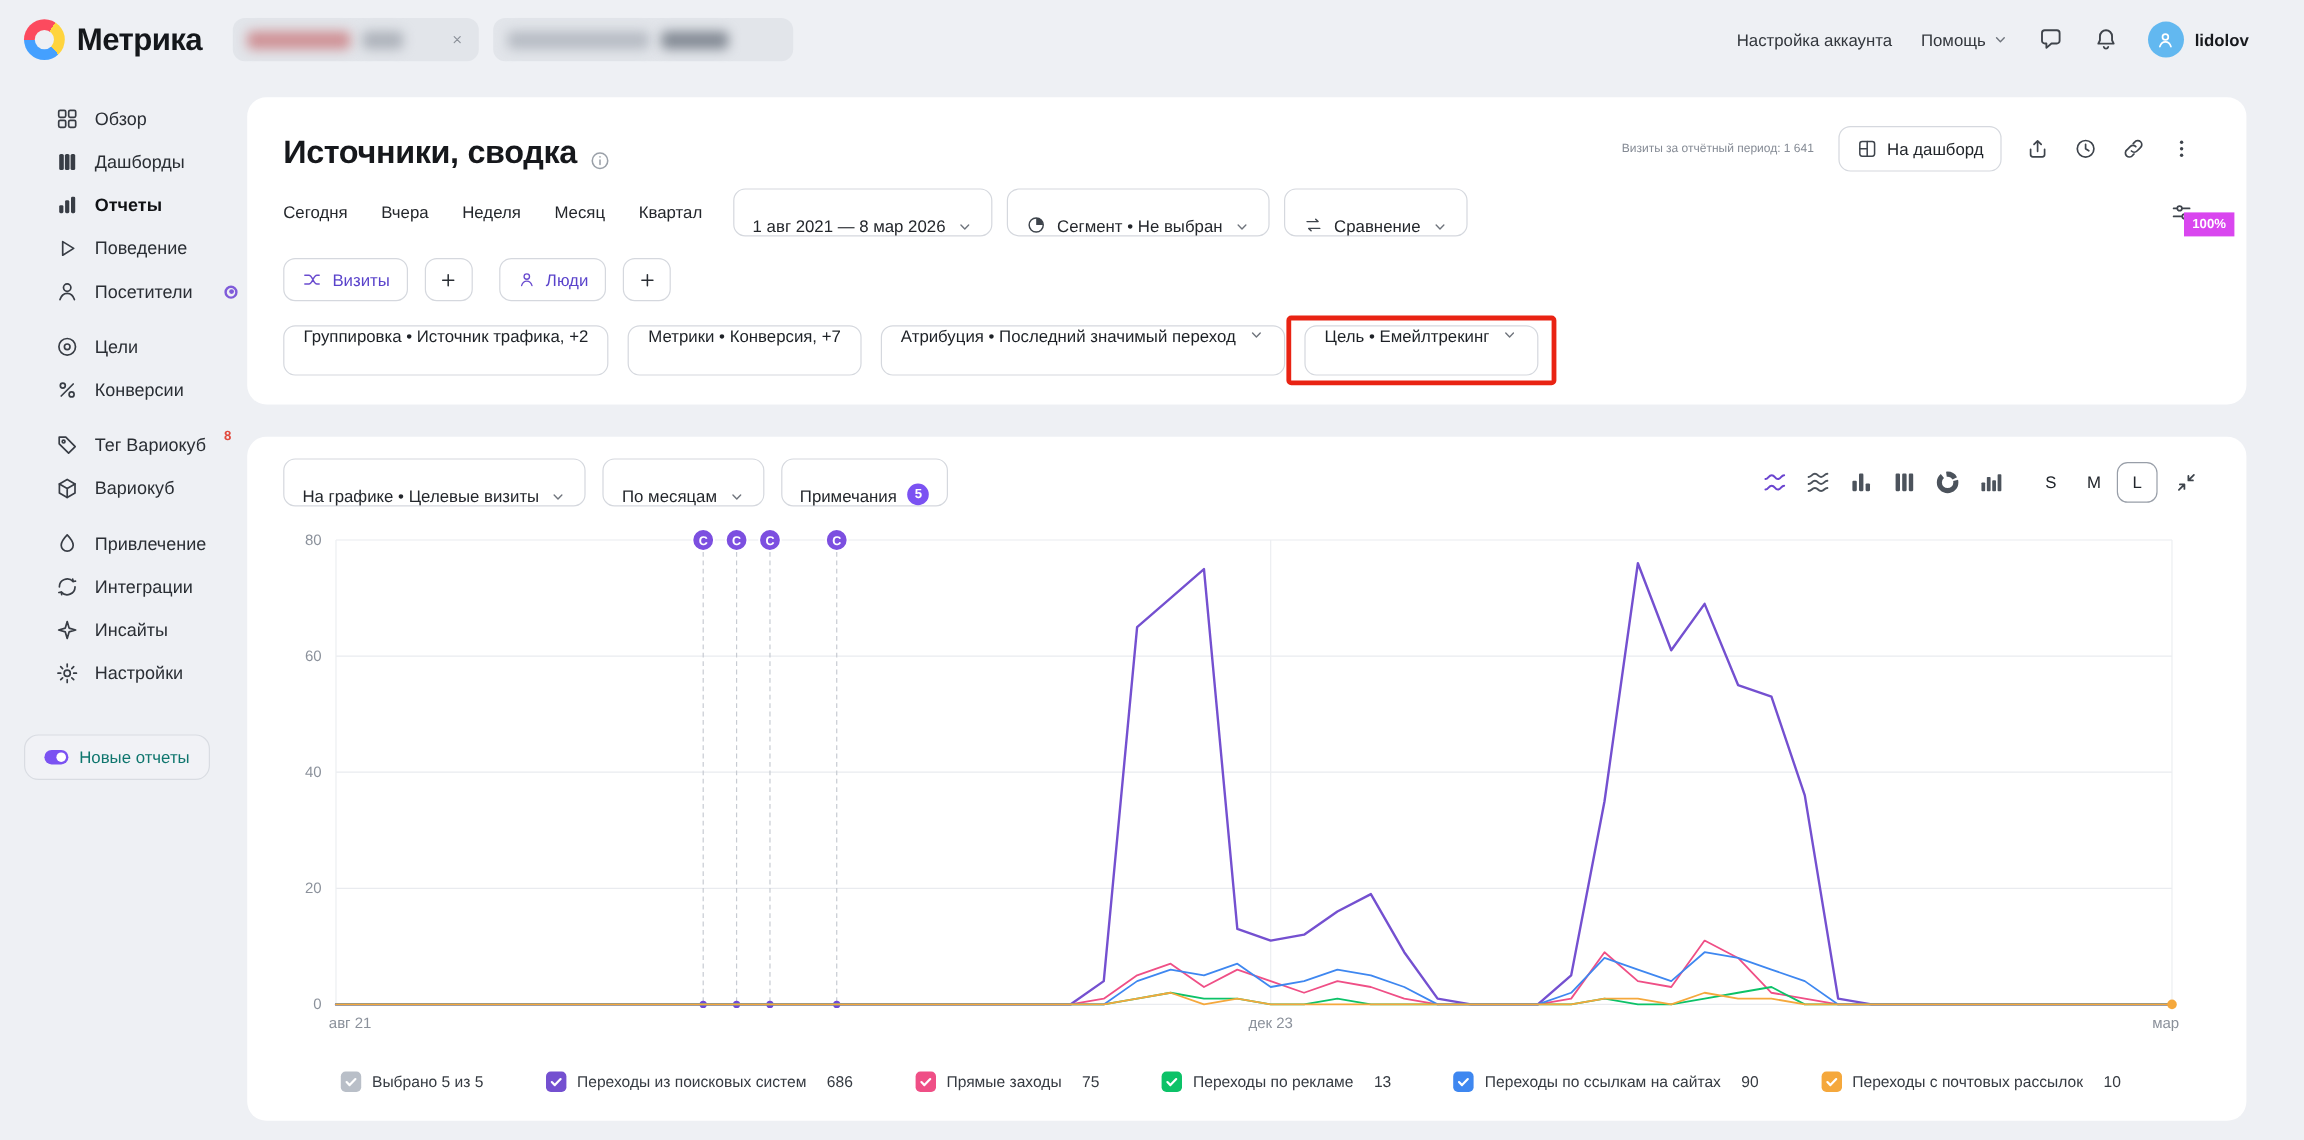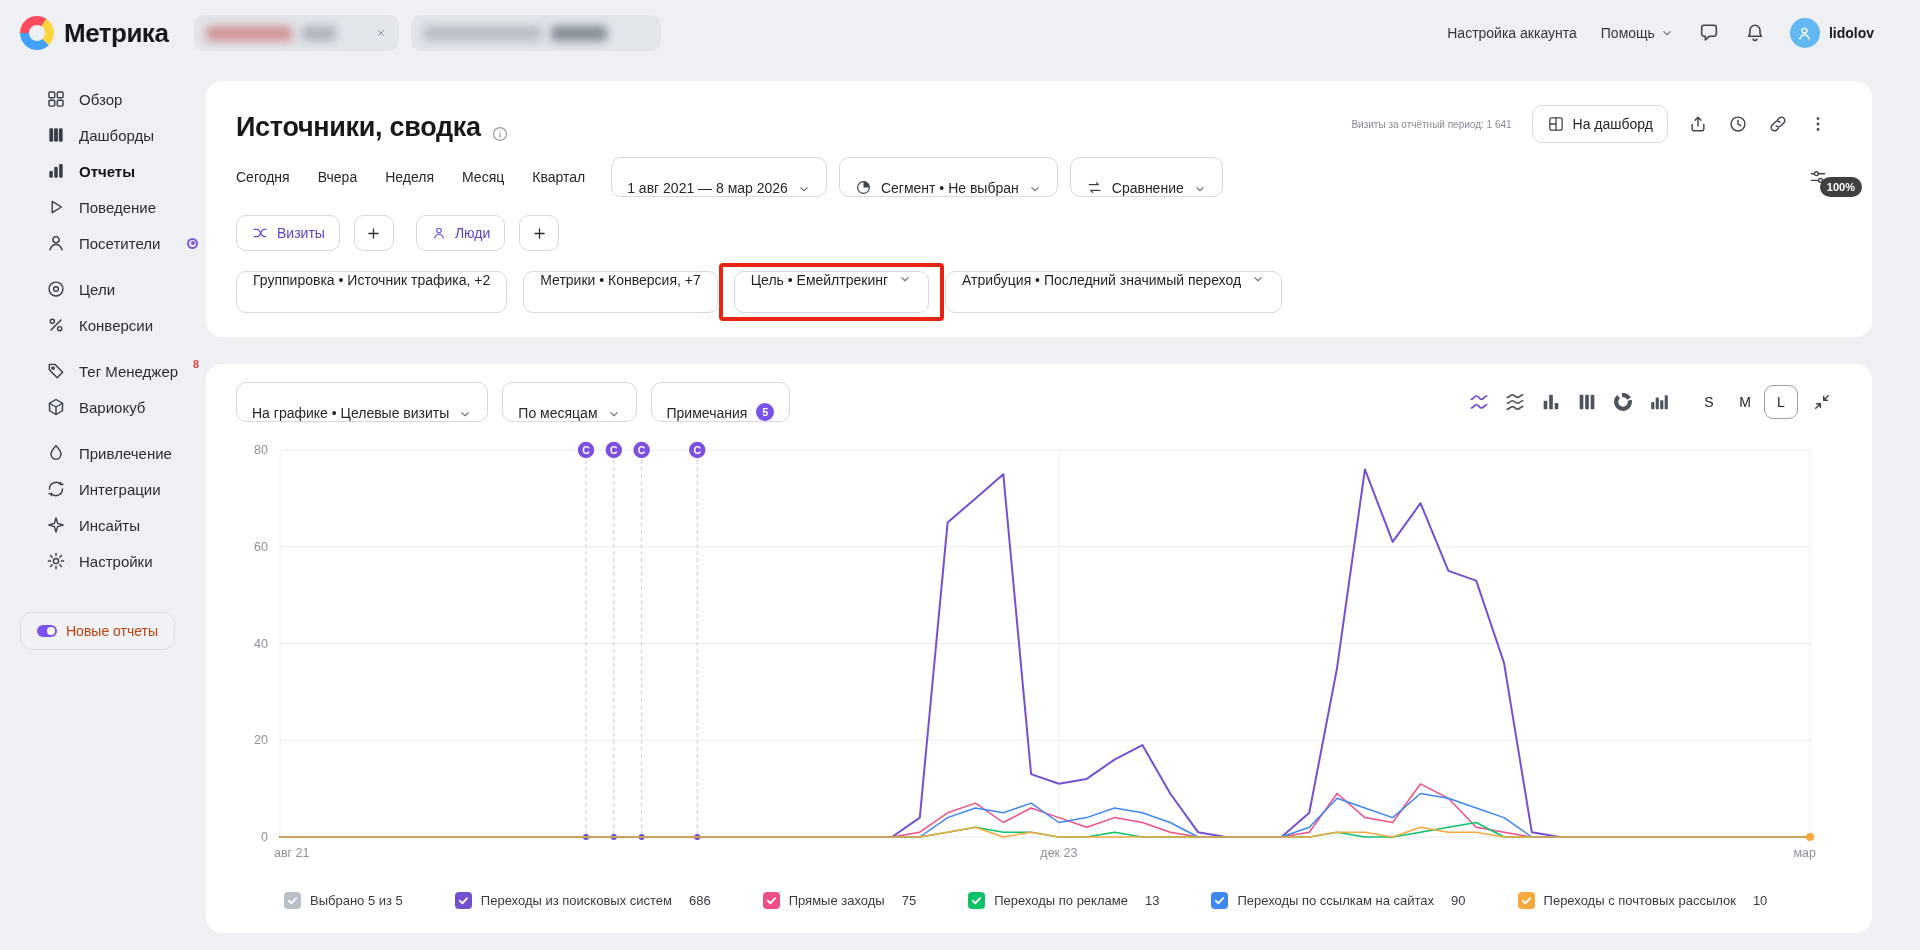--- a/index.html
+++ b/index.html
@@ -24,40 +24,40 @@
   .username{font-size:14px;font-weight:bold;color:#17191d}
   .chev{display:flex;color:#6f747c}
   .sidebar{position:fixed;left:0;top:66px;width:216px;bottom:0;padding-top:18px}
   .side-item{display:flex;align-items:center;gap:13px;height:30px;padding-left:46px;font-size:15px;color:#2a2e34;cursor:pointer;margin-bottom:6px;position:relative}
   .side-item .si-icon{display:flex;color:#383d45}
   .side-item.active{font-weight:bold;color:#101215}
   .side-item.group-start{margin-top:16px}
   .si-badge{color:#e1483c;font-size:11px;font-weight:bold;margin-left:2px;align-self:flex-start;margin-top:2px}
   .si-dot{width:11px;height:11px;border-radius:50%;border:2px solid #7f5bd9;margin-left:14px;position:relative}
   .si-dot::after{content:"";position:absolute;inset:1.5px;border-radius:50%;background:#7f5bd9}
-  .new-reports{margin:36px 0 0 20px;height:38px;padding:0 16px;border-radius:12px;background:#f1f2f6;border:1px solid #d9dce2;font-size:14px;color:#c2410c;display:flex;align-items:center;gap:9px;cursor:pointer;font-family:inherit}
+  .new-reports{margin:36px 0 0 20px;height:38px;padding:0 16px;border-radius:12px;background:#f1f2f6;border:1px solid #d9dce2;font-size:14px;color:#0f766e;display:flex;align-items:center;gap:9px;cursor:pointer;font-family:inherit}
   .mini-toggle{width:20px;height:12px;border-radius:6px;background:#7b52f2;position:relative;display:inline-block}
   .mini-toggle .knob{position:absolute;right:2px;top:2px;width:8px;height:8px;border-radius:50%;background:#fff}
   .main{margin-left:206px;padding:15px 48px 0 0}
   .card{background:#fff;border-radius:16px}
   .card-head{padding:24px 44px 24px 30px}
   .title-row{display:flex;align-items:flex-end;gap:10px}
   .title-row h1{font-size:27px;font-weight:bold;color:#16181c;letter-spacing:-.3px}
   .info{display:flex;color:#9aa0a8;cursor:pointer}
   .title-right{margin-left:auto;display:flex;align-items:center;gap:20px}
   .visits-summary{font-size:10px;color:#858b95}
   .btn-outline{height:38px;padding:0 14px;border:1px solid #d5d8de;border-radius:10px;background:#fff;font-size:14px;display:flex;gap:8px;align-items:center;color:#22262b;cursor:pointer;font-family:inherit}
   .act-icon{color:#3e444c;cursor:pointer;display:flex}
   .period-row{display:flex;align-items:center;margin-top:14px;gap:12px}
   .periods{display:flex;gap:28px;margin-right:14px;font-size:14px}
   .period-tab{cursor:pointer;color:#24272c}
   .pill{height:40px;padding:0 15px;border:1px solid #d5d8de;border-radius:10px;display:inline-flex;align-items:flex-end;gap:9px;font-size:14px;color:#24272c;background:#fff;cursor:pointer;font-family:inherit;white-space:nowrap}
   .pi{display:flex;color:#3e444c}
   .sampling{margin-left:auto;position:relative;display:flex}
-  .sampling-badge{position:absolute;right:-34px;bottom:-10px;height:20px;padding:0 7px;border-radius:10px;background:#404040;color:#fff;font-size:11px;font-weight:bold;display:flex;align-items:center}
+  .sampling-badge{position:absolute;right:-34px;bottom:-10px;height:20px;padding:0 7px;border-radius:0;background:#d946ef;color:#fff;font-size:11px;font-weight:bold;display:flex;align-items:center}
   .metric-row{display:flex;align-items:center;margin-top:18px;gap:14px}
   .metric-pill{height:36px;padding:0 14px;border-radius:10px;border:1px solid #d5d8de;color:#5a43cb;font-weight:500;font-size:14px;display:flex;gap:8px;align-items:center;background:#fff;cursor:pointer;font-family:inherit}
   .metric-pill .pi{color:#6a4ccf}
   .metric-pill.people{margin-left:8px}
   .plus-btn{width:40px;height:36px;border-radius:10px;border:1px solid #d5d8de;background:#fff;color:#2a2e34;display:flex;align-items:center;justify-content:center;cursor:pointer}
   .filter-row{display:flex;align-items:center;margin-top:20px;gap:16px}
   .filter-chip{height:42px;padding:0 16px;border:1px solid #d5d8de;border-radius:10px;display:flex;align-items:flex-start;gap:10px;font-size:14px;background:#fff;cursor:pointer;position:relative;white-space:nowrap}
   .filter-chip.highlight::after{content:"";position:absolute;left:-16px;right:-16px;top:-9px;bottom:-9px;border:4px solid #e92313;border-radius:4px;pointer-events:none}
   .card-chart{margin-top:27px;padding:18px 40px 24px 30px}
   .chart-toolbar{display:flex;align-items:center;gap:14px}
@@ -203,21 +203,21 @@
         </span>
         <span class="si-label">Конверсии</span>
       </div>
       <div class="side-item group-start">
         <span class="si-icon">
           <svg width="20" height="20" viewBox="0 0 24 24" fill="none" stroke="currentColor" stroke-width="1.7" stroke-linecap="round" stroke-linejoin="round">
             <path d="M4 10.6V4h6.6l9.4 9.4-6.6 6.6z"></path>
             <circle cx="8.4" cy="8.4" r="1.4"></circle>
           </svg>
         </span>
-        <span class="si-label">Тег Менеджер</span>
+        <span class="si-label">Тег Вариокуб</span>
         <sup class="si-badge">8</sup>
       </div>
       <div class="side-item">
         <span class="si-icon">
           <svg width="20" height="20" viewBox="0 0 24 24" fill="none" stroke="currentColor" stroke-width="1.7" stroke-linecap="round" stroke-linejoin="round">
             <path d="M12 3l7.8 4.5v9L12 21l-7.8-4.5v-9z"></path>
             <path d="M12 12l7.8-4.5M12 12L4.2 7.5M12 12v9"></path>
           </svg>
         </span>
         <span class="si-label">Вариокуб</span>
@@ -401,30 +401,30 @@
           </svg>
         </button>
     </div>
     <div class="filter-row" id="filter-row">
         <div class="filter-chip">
           <span>Группировка • Источник трафика, +2</span>
         </div>
         <div class="filter-chip">
           <span>Метрики • Конверсия, +7</span>
         </div>
-        <div class="filter-chip highlight">
-          <span>Цель • Емейлтрекинг</span>
+        <div class="filter-chip">
+          <span>Атрибуция • Последний значимый переход</span>
           <span class="chev">
             <svg width="14" height="14" viewBox="0 0 24 24" fill="none" stroke="currentColor" stroke-width="2" stroke-linecap="round" stroke-linejoin="round">
               <path d="M6.5 9.5l5.5 5.5 5.5-5.5"></path>
             </svg>
           </span>
         </div>
-        <div class="filter-chip">
-          <span>Атрибуция • Последний значимый переход</span>
+        <div class="filter-chip highlight">
+          <span>Цель • Емейлтрекинг</span>
           <span class="chev">
             <svg width="14" height="14" viewBox="0 0 24 24" fill="none" stroke="currentColor" stroke-width="2" stroke-linecap="round" stroke-linejoin="round">
               <path d="M6.5 9.5l5.5 5.5 5.5-5.5"></path>
             </svg>
           </span>
         </div>
       </div>
   </section>
 
   <section class="card card-chart">

